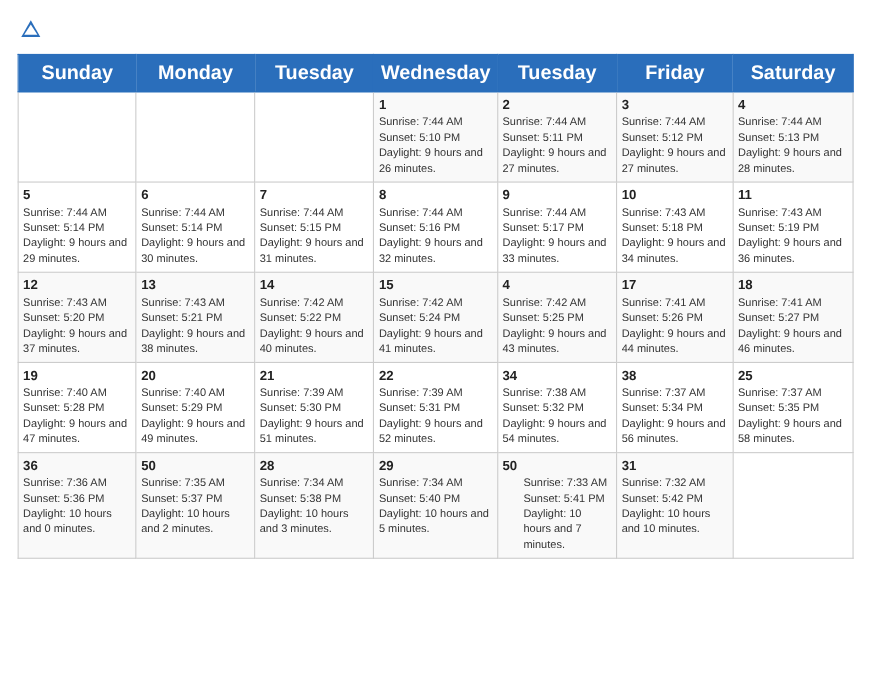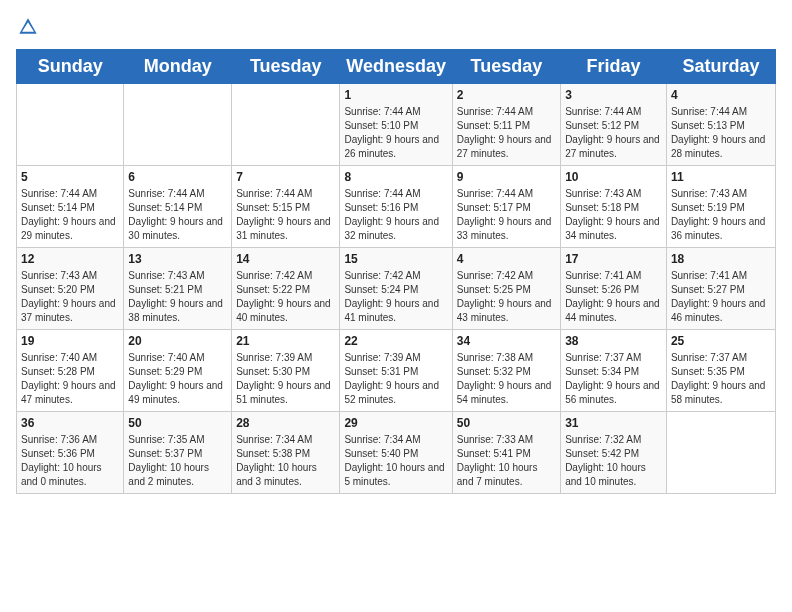--- a/index.html
+++ b/index.html
@@ -302,21 +302,21 @@
 Daylight: 10 hours and 3 minutes.</div>
         </td>
         <td>
           <div class="day-number">29</div>
           <div class="day-info" style="white-space: pre-line;">Sunrise: 7:34 AM
 Sunset: 5:40 PM
 Daylight: 10 hours and 5 minutes.</div>
         </td>
         <td>
           <div class="day-number">50</div>
-          <div class="day-info" style="white-space: pre-line;">Sunrise: 7:33 AM
+          <div class="day-info" style="white-space: pre-line; margin-left: 19px;">Sunrise: 7:33 AM
 Sunset: 5:41 PM
 Daylight: 10 hours and 7 minutes.</div>
         </td>
         <td>
           <div class="day-number">31</div>
           <div class="day-info" style="white-space: pre-line;">Sunrise: 7:32 AM
 Sunset: 5:42 PM
 Daylight: 10 hours and 10 minutes.</div>
         </td>
         <td class="empty-cell"></td>

